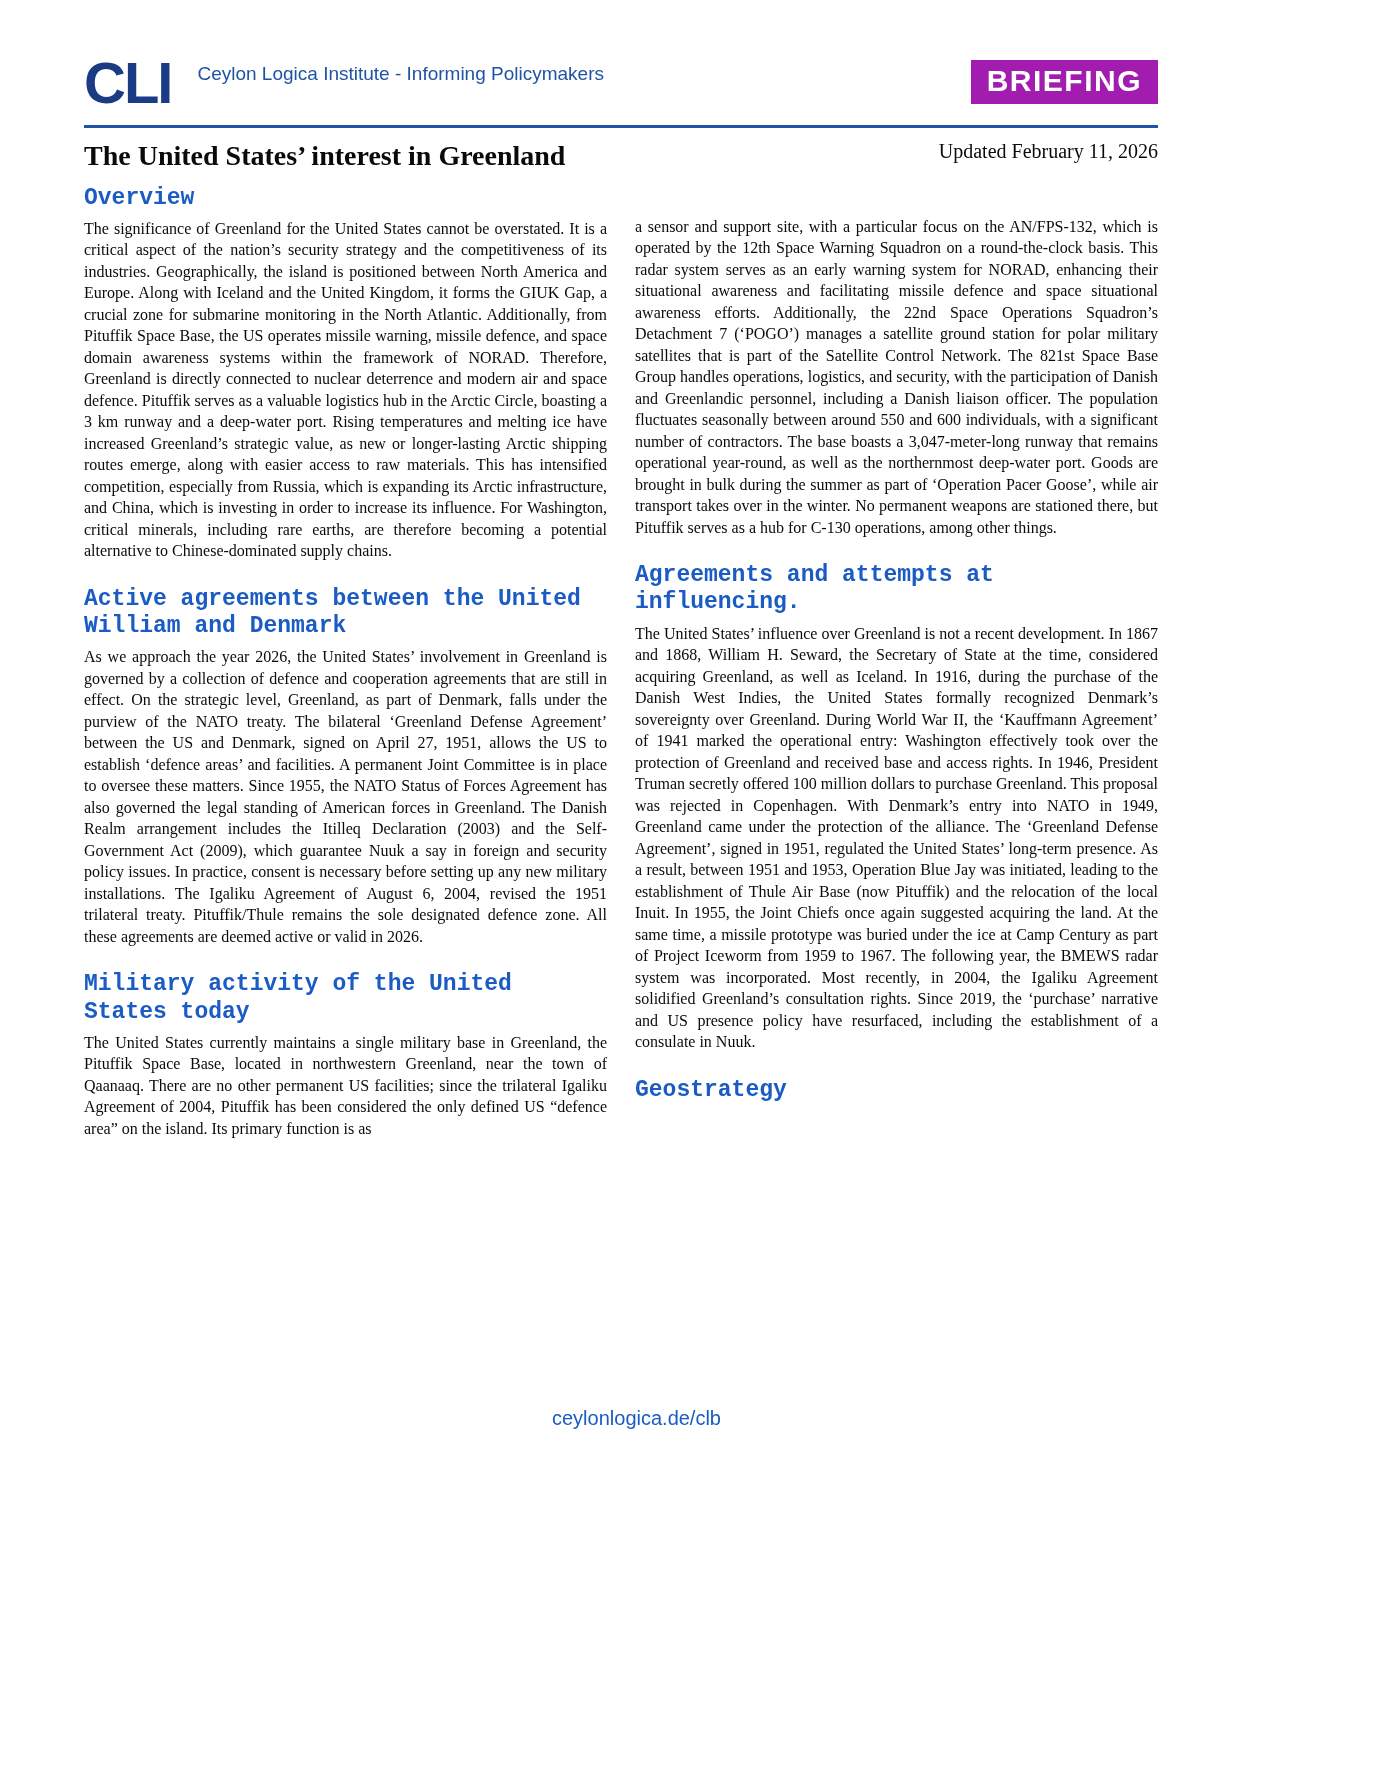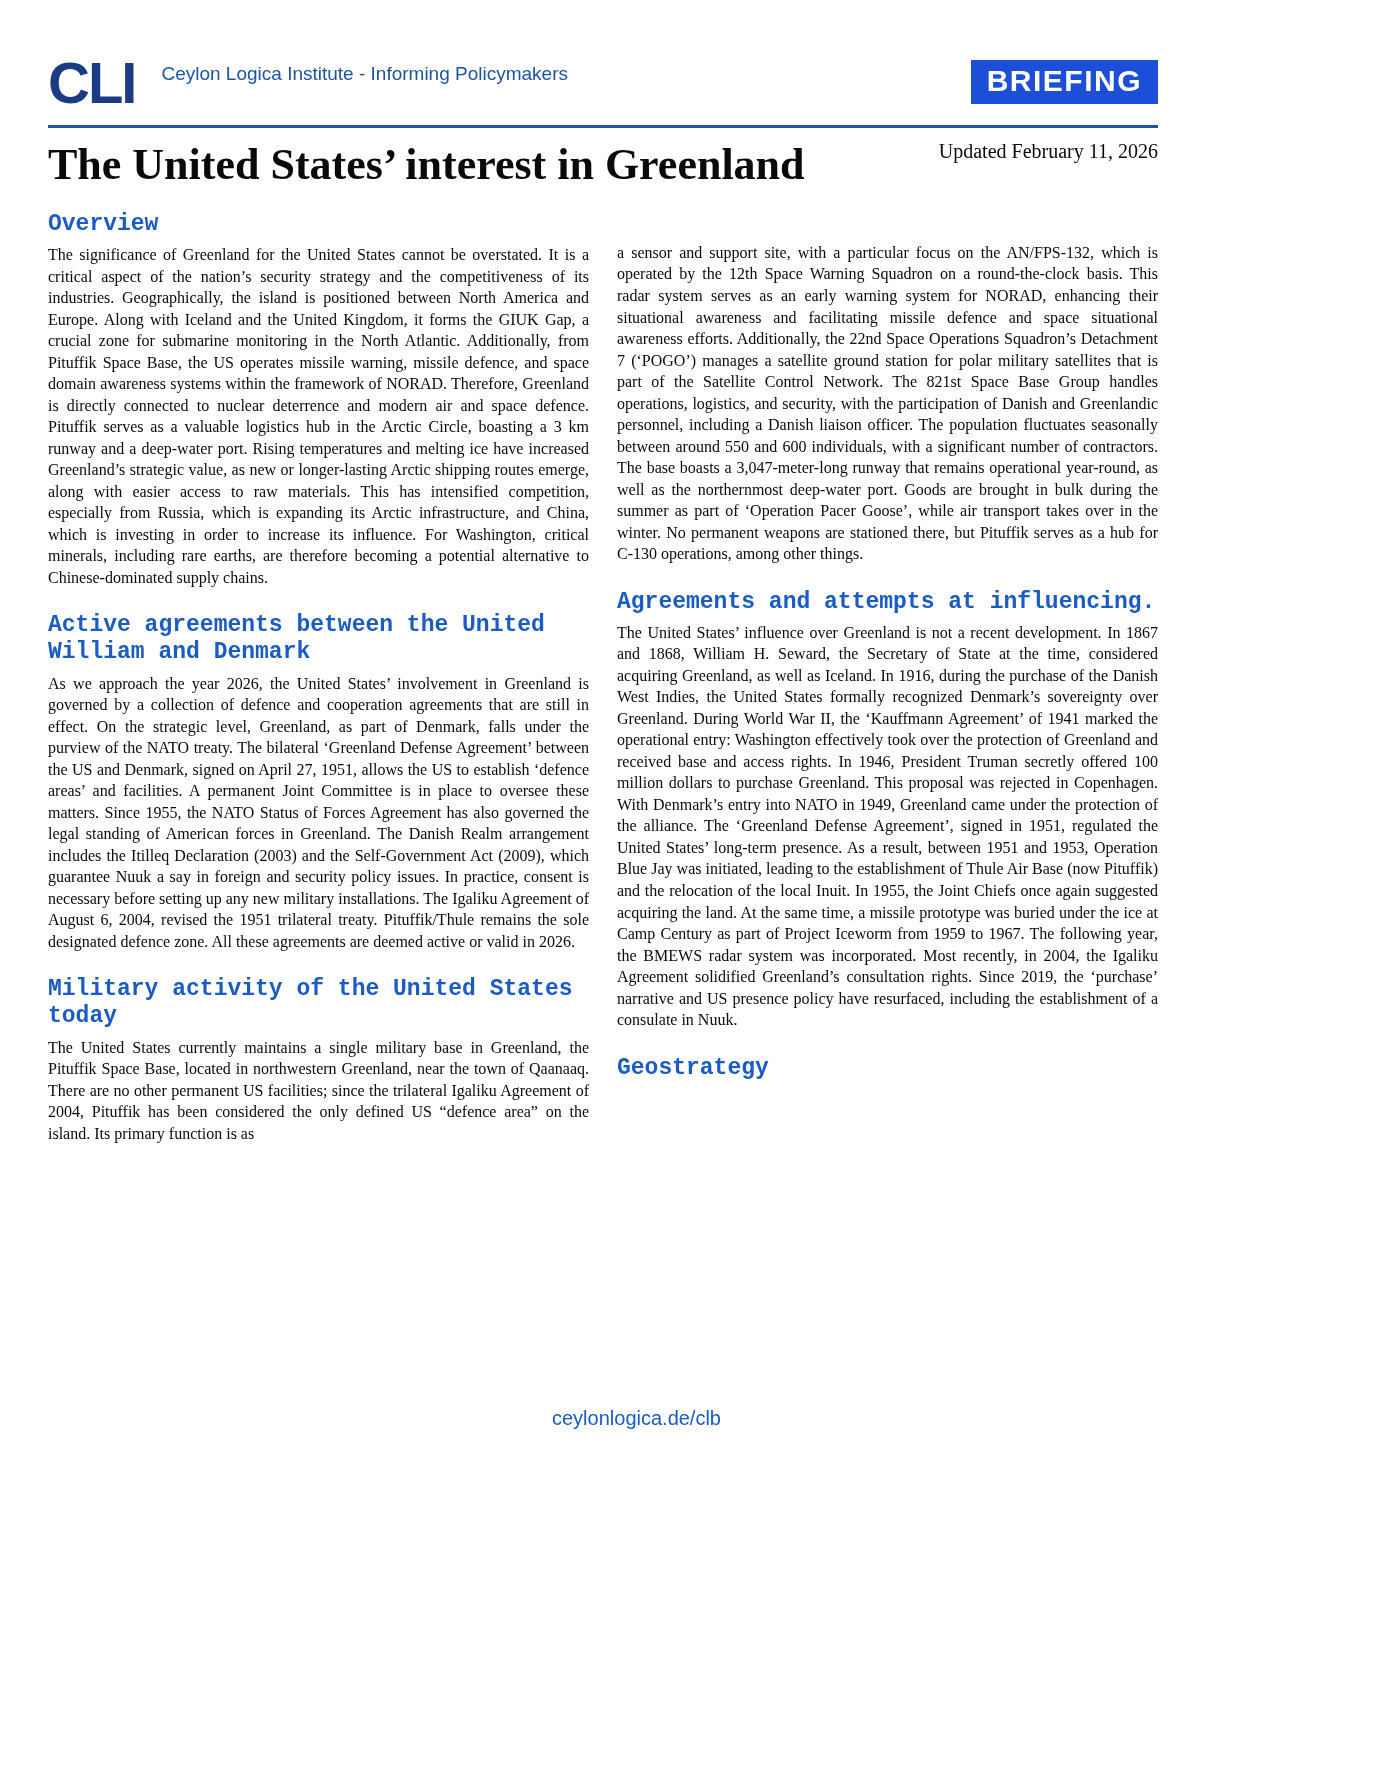--- a/index.html
+++ b/index.html
@@ -1,20 +1,20 @@
 <!DOCTYPE html>
 <html lang="en"><head>
 <meta charset="utf-8">
 <style>
   html, body { margin: 0; padding: 0; background: #ffffff; }
   .page {
     width: 1380px;
     height: 1448px;
     box-sizing: border-box;
-    padding: 56px 222px 0 48px;
+    padding: 56px 222px 0 84px;
     position: relative;
     overflow: hidden;
     background: #ffffff;
     font-family: "Liberation Serif", serif;
     color: #0a0a0a;
   }
 
   
   .header-row { display: flex; justify-content: space-between; align-items: flex-start; }
   .brand { display: flex; gap: 26px; align-items: flex-start; }
@@ -35,21 +35,21 @@
     color: #2053a4;
     line-height: 1.1;
   }
   .institute {
     font-family: "Liberation Sans", sans-serif;
     font-size: 19px;
     color: #2053a4;
     margin-top: 4px;
   }
   .badge {
-    background: #1d4ed8;
+    background: #a21caf;
     color: #ffffff;
     font-family: "Liberation Sans", sans-serif;
     font-weight: 700;
     font-size: 30px;
     letter-spacing: 1.5px;
     padding: 4px 16px 6px;
     margin-top: 4px;
   }
   .rule {
     border: none;
@@ -59,23 +59,23 @@
 
   
   .meta { position: relative; }
   .updated {
     position: absolute;
     right: 0;
     top: 0;
     font-size: 20px;
   }
   .title {
-    font-size: 44px;
+    font-size: 28px;
     font-weight: 700;
-    margin: 12px 0 20px;
+    margin: 12px 0 12px;
     line-height: 1.15;
   }
 
   
   .columns { display: flex; gap: 28px; }
   .col { flex: 1 1 0; min-width: 0; }
   .col-right { padding-top: 31px; }
   .section-heading {
     font-family: Liberation Mono, monospace;
     color: #1a5bc4;

